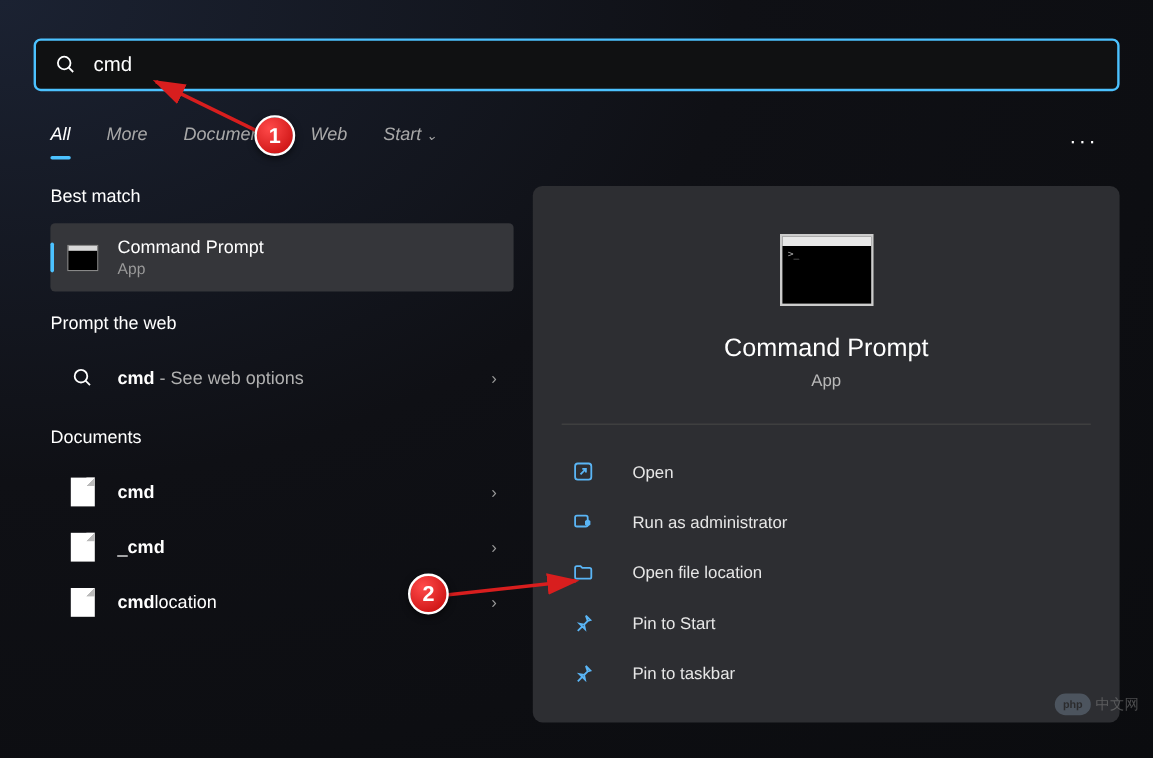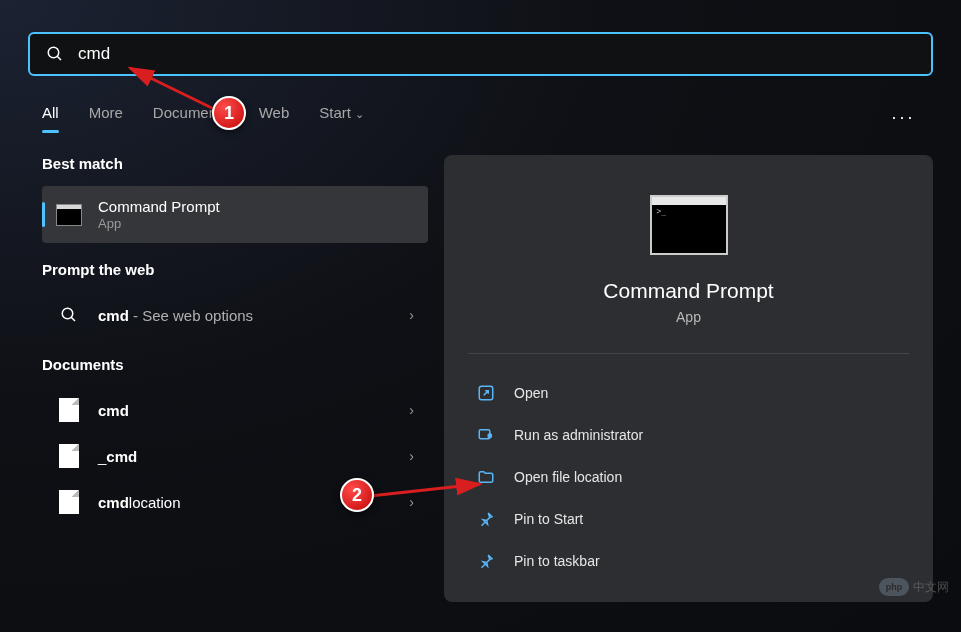--- a/index.html
+++ b/index.html
@@ -6,31 +6,31 @@
     body { width: 961px; height: 632px; background: #1a1c23; color: #fff; overflow: hidden; position: relative; }
     
     .main { padding: 32px 28px 0 28px; background: radial-gradient(ellipse at top left, #1b2232 0%, #0f1015 45%, #0b0c0f 100%); height: 100%; }
     
     .search-box { display: flex; align-items: center; background: #101112; border: 2px solid #4cc2ff; border-radius: 6px; padding: 10px 16px; margin-bottom: 28px; }
     .search-box .search-icon { width: 18px; height: 18px; margin-right: 14px; }
     .search-box input { background: transparent; border: none; outline: none; color: #fff; font-size: 17px; flex: 1; caret-color: #fff; }
     
     .tabs-row { display: flex; align-items: center; justify-content: space-between; margin-bottom: 24px; padding: 0 14px; }
     .tabs { display: flex; gap: 30px; align-items: center; }
-    .tab { color: #a8a8a8; font-size: 15px; padding-bottom: 10px; cursor: pointer; position: relative; }
+    .tab { color: #a8a8a8; font-size: 15px; padding-bottom: 10px; cursor: pointer; position: relative; font-style: italic; }
     .tab.active { color: #fff; }
     .tab.active::after { content: ''; position: absolute; bottom: -2px; left: 0; right: 0; height: 3px; background: #4cc2ff; border-radius: 2px; }
     .tab .chev { margin-left: 4px; font-size: 11px; }
     .more-btn { color: #fff; font-size: 18px; letter-spacing: 2px; cursor: pointer; padding-right: 4px; }
     
     .columns { display: flex; gap: 16px; }
     .left-col { width: 400px; padding-left: 14px; }
     .right-col { flex: 1; background: #2d2e32; border-radius: 8px; padding: 40px 24px 20px; }
     
-    .section-h { color: #fff; font-size: 15px; font-weight: 700; margin-bottom: 14px; }
+    .section-h { color: #fff; font-size: 15px; font-weight: 400; margin-bottom: 14px; }
     
     .result-item { display: flex; align-items: center; padding: 12px 14px; cursor: pointer; border-radius: 4px; position: relative; }
     .result-item.best { background: #35363a; }
     .result-item.best::before { content: ''; position: absolute; left: 0; top: 16px; bottom: 16px; width: 3px; background: #4cc2ff; border-radius: 2px; }
     .result-item .item-icon { width: 26px; height: 22px; margin-right: 16px; display: flex; align-items: center; justify-content: center; flex-shrink: 0; }
     .result-item .item-body { flex: 1; }
     .result-item .item-title { font-size: 15px; color: #fff; }
     .result-item .item-title .bold { font-weight: 600; }
     .result-item .item-sub { font-size: 13px; color: #9a9a9a; margin-top: 1px; }
     .result-item .chev-r { color: #9a9a9a; font-size: 14px; }
@@ -45,21 +45,21 @@
     
     .details-head { text-align: center; }
     .big-app-icon { width: 78px; height: 60px; background: #000; border: 2px solid #ccc; margin: 0 auto 24px; position: relative; }
     .big-app-icon::before { content: ''; position: absolute; top: 0; left: 0; right: 0; height: 8px; background: #e8e8e8; }
     .big-app-icon::after { content: '>_'; position: absolute; top: 10px; left: 5px; font-size: 8px; color: #aaa; font-family: monospace; }
     .details-title { font-size: 21px; font-weight: 400; margin-bottom: 6px; }
     .details-sub { font-size: 14px; color: #b8b8b8; }
     
     .divider { height: 1px; background: #444; margin: 28px 0 18px; }
     
-    .action-item { display: flex; align-items: center; gap: 18px; padding: 11px 8px; cursor: pointer; font-size: 14px; color: #e6e6e6; border-radius: 4px; }
+    .action-item { display: flex; align-items: center; gap: 31px; padding: 11px 8px; cursor: pointer; font-size: 14px; color: #e6e6e6; border-radius: 4px; }
     .action-icon { width: 20px; height: 20px; display: flex; align-items: center; justify-content: center; color: #5ab5f5; }
     
     
     .arrow-svg { position: absolute; top: 0; left: 0; pointer-events: none; }
     .badge { position: absolute; width: 34px; height: 34px; border-radius: 50%; background: radial-gradient(circle at 35% 30%, #ff4a4a, #c20808); border: 2px solid #fff; color: #fff; display: flex; align-items: center; justify-content: center; font-size: 18px; font-weight: 700; box-shadow: 0 2px 6px rgba(0,0,0,.6); pointer-events: none; }
     
     .watermark { position: absolute; right: 12px; bottom: 36px; opacity: 0.5; font-size: 12px; }
     .watermark .logo { display: inline-block; width: 30px; height: 18px; background: #6b7a8a; border-radius: 9px; vertical-align: middle; margin-right: 4px; position: relative; }
     .watermark .logo::before { content: 'php'; position: absolute; inset: 0; display: flex; align-items: center; justify-content: center; font-size: 9px; font-weight: 700; color: #2a2a2a; }
     .watermark .txt { color: #888; vertical-align: middle; }

